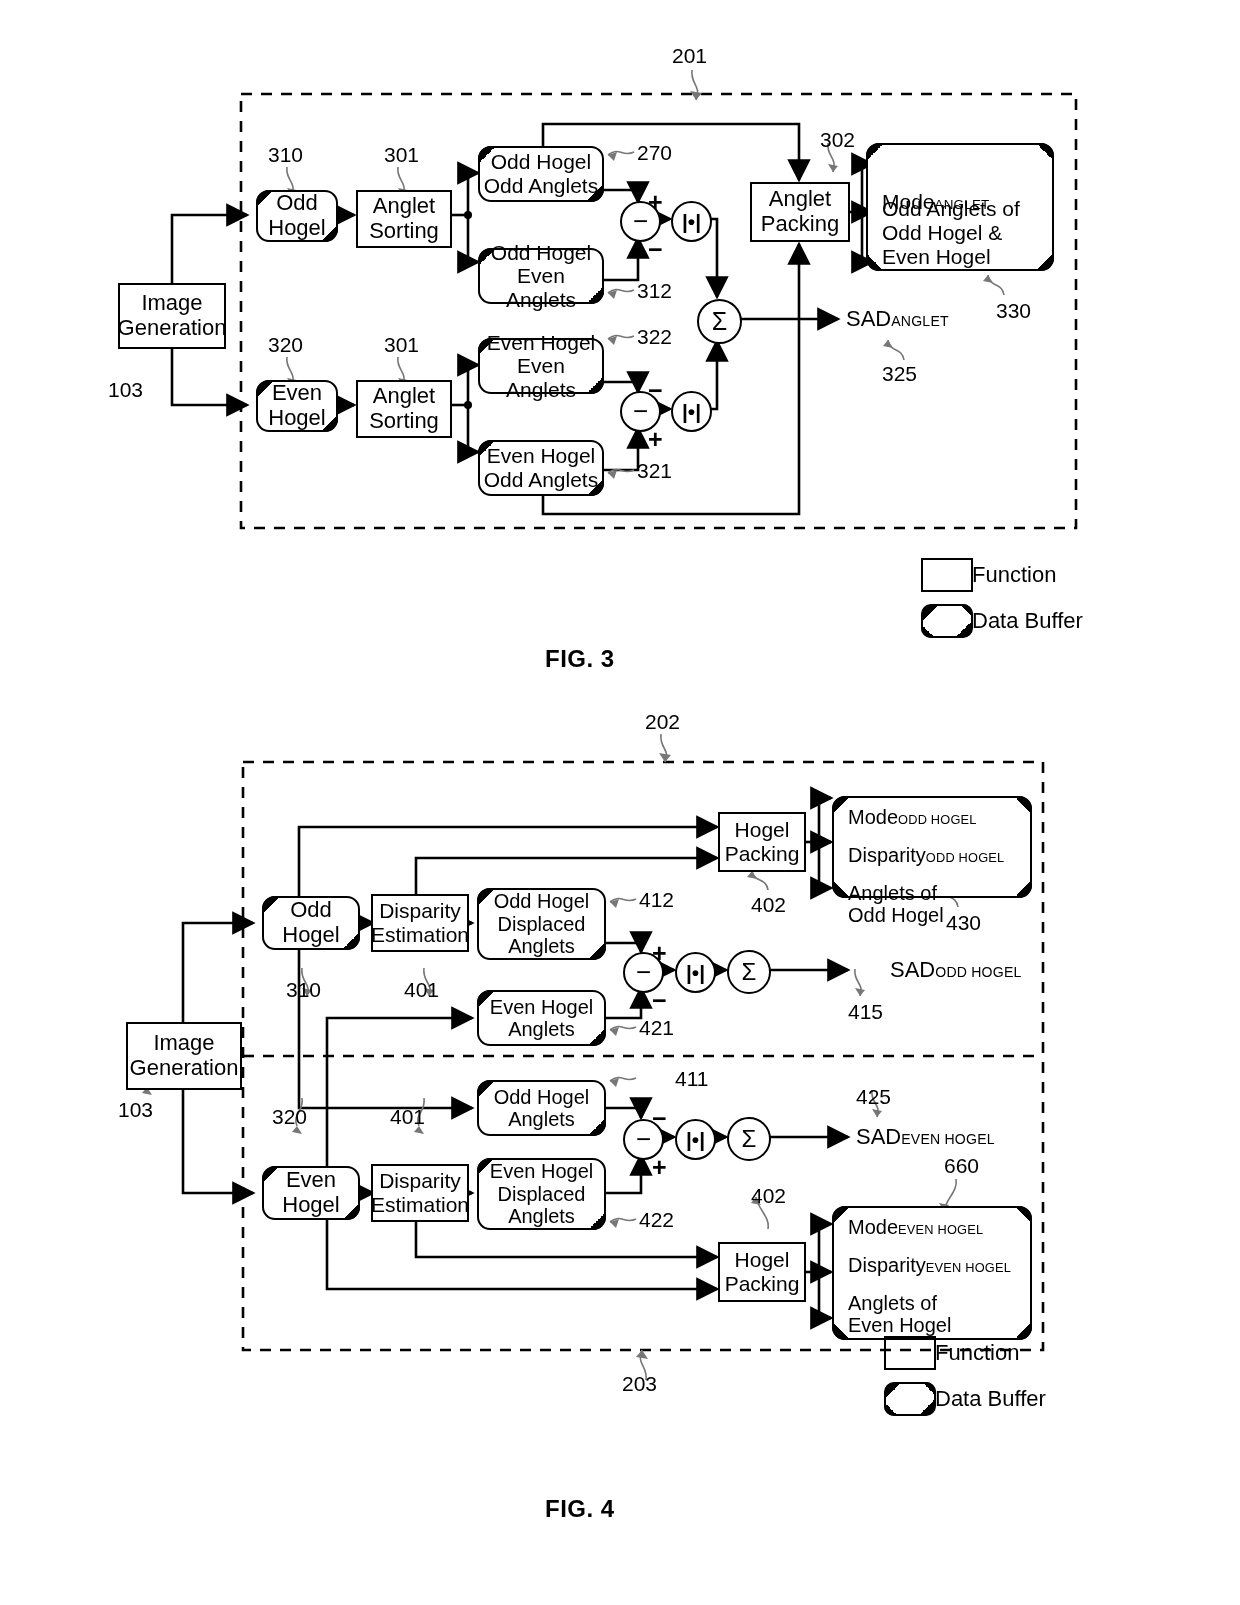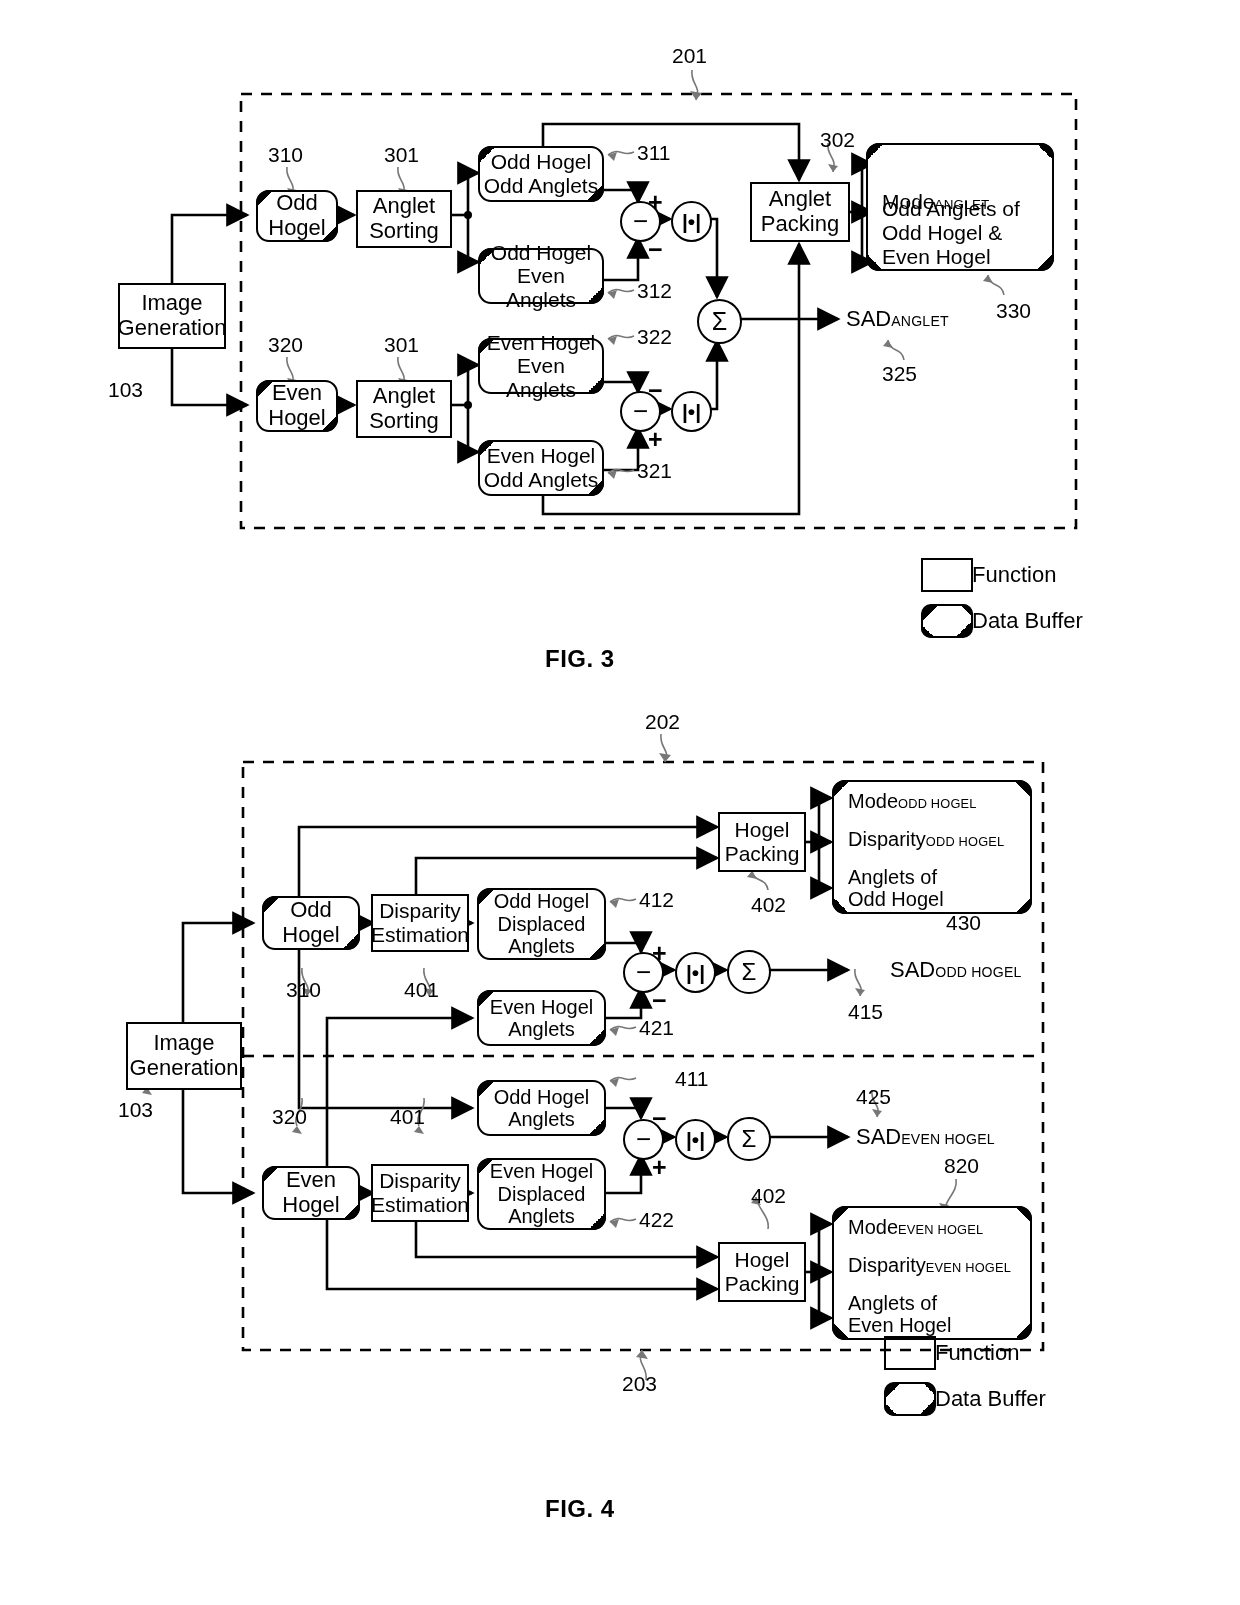--- a/index.html
+++ b/index.html
@@ -142,21 +142,21 @@
   <div class="node buf" style="left:256px;top:380px;width:82px;height:52px;font-size:22px;white-space:pre-line;">Even
 Hogel</div>
   <div class="ref" style="left:268px;top:333px;">320</div>
 
   <div class="node func" style="left:356px;top:380px;width:96px;height:58px;font-size:22px;white-space:pre-line;">Anglet
 Sorting</div>
   <div class="ref" style="left:384px;top:333px;">301</div>
 
   <div class="node buf" style="left:478px;top:146px;width:126px;height:56px;font-size:21px;white-space:pre-line;">Odd Hogel
 Odd Anglets</div>
-  <div class="ref" style="left:637px;top:141px;">311</div>
+  <div class="ref" style="left:637px;top:141px;">270</div>
 
   <div class="node buf" style="left:478px;top:248px;width:126px;height:56px;font-size:21px;white-space:pre-line;">Odd Hogel
 Even Anglets</div>
   <div class="ref" style="left:637px;top:279px;">312</div>
 
   <div class="node buf" style="left:478px;top:338px;width:126px;height:56px;font-size:21px;white-space:pre-line;">Even Hogel
 Even Anglets</div>
   <div class="ref" style="left:637px;top:325px;">322</div>
 
   <div class="node buf" style="left:478px;top:440px;width:126px;height:56px;font-size:21px;white-space:pre-line;">Even Hogel
@@ -339,21 +339,21 @@
   <div class="sign" style="left:652px;top:241px;">+</div>
   <div class="sign" style="left:652px;top:288px;">−</div>
   <div class="op" style="left:675px;top:252px;width:37px;height:37px;font-size:21px;font-weight:bold;">|•|</div>
   <div class="op" style="left:727px;top:250px;width:40px;height:40px;font-size:24px;">Σ</div>
 
   <div class="outlbl" style="left:856px;top:257px;margin-left:34px;">
     <span>SAD</span><span class="subsc">ODD HOGEL</span>
   </div>
   <div class="ref" style="left:848px;top:300px;">415</div>
 
-  <div class="node buf" style="left:832px;top:80px;width:200px;height:134px;font-size:20px;display:block;">
+  <div class="node buf" style="left:832px;top:96px;width:200px;height:102px;font-size:20px;display:block;">
     <i class="bufc2"></i>
       <i class="bufc3"></i>
     <div class="bufinner" style="top:8px;left:14px;">
       <span>Mode</span><span class="subsc">ODD HOGEL</span>
     </div>
     <div class="bufinner" style="top:46px;left:14px;">
       <span>Disparity</span><span class="subsc">ODD HOGEL</span>
     </div>
     <div class="bufinner" style="top:84px;left:14px;">Anglets of</div>
     <div class="bufinner" style="top:106px;left:14px;">Odd Hogel</div>
@@ -397,21 +397,21 @@
       <i class="bufc3"></i>
     <div class="bufinner" style="top:8px;left:14px;">
       <span>Mode</span><span class="subsc">EVEN HOGEL</span>
     </div>
     <div class="bufinner" style="top:46px;left:14px;">
       <span>Disparity</span><span class="subsc">EVEN HOGEL</span>
     </div>
     <div class="bufinner" style="top:84px;left:14px;">Anglets of</div>
     <div class="bufinner" style="top:106px;left:14px;">Even Hogel</div>
   </div>
-  <div class="ref" style="left:944px;top:454px;">820</div>
+  <div class="ref" style="left:944px;top:454px;">660</div>
 
   <div class="legbox func" style="left:884px;top:636px;width:48px;height:30px;"></div>
   <div class="ltext" style="left:935px;top:640px;">Function</div>
   <div class="legbox buf" style="left:884px;top:682px;width:48px;height:30px;border-radius:10px;">
     <i class="bufc2" style="width:14px;height:14px;border-top-right-radius:10px;"></i>
       <i class="bufc3" style="width:14px;height:14px;border-bottom-left-radius:10px;"></i>
   </div>
   <div class="ltext" style="left:935px;top:686px;">Data Buffer</div>
 
   <div class="figcap" style="left:545px;top:795px;">FIG. 4</div>

